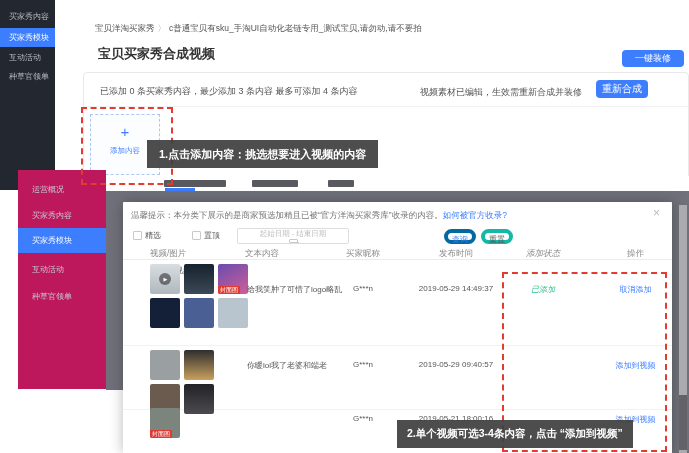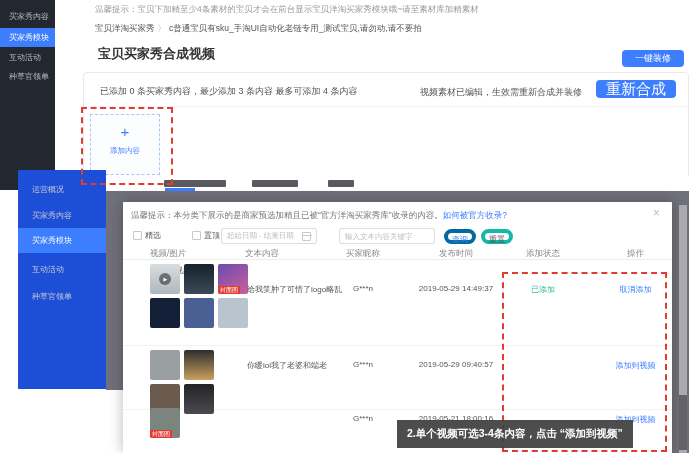--- a/index.html
+++ b/index.html
@@ -15,34 +15,34 @@
   .tip1{left:95px;top:4px;font-size:8.5px;color:#9a9a9a;z-index:11;white-space:nowrap;}
   .breadcrumb{left:95px;top:23px;font-size:8.5px;color:#555;z-index:11;white-space:nowrap;}
   .breadcrumb .sep{color:#999;margin:0 3px;}
   .page-title{left:98px;top:45px;font-size:13px;font-weight:600;color:#333;z-index:11;}
   .btn{border:0;border-radius:4px;background:#3d7eff;color:#fff;cursor:pointer;padding:0;}
   .btn-decorate{left:622px;top:50px;width:62px;height:17px;font-size:9px;z-index:11;}
   .panel{left:83px;top:72px;width:606px;height:138px;border:1px solid #e9e9e9;border-radius:4px;
          background:#fff;z-index:10;box-sizing:border-box;}
   .summary{left:100px;top:85px;font-size:9px;color:#555;z-index:11;white-space:nowrap;}
   .status-note{left:420px;top:86px;font-size:9px;color:#555;z-index:11;white-space:nowrap;}
-  .btn-recompose{left:596px;top:80px;width:80px;height:18px;font-size:15px;z-index:11;}
+  .btn-recompose{left:596px;top:80px;width:52px;height:18px;font-size:10px;z-index:11;}
   .panel-divider{left:84px;top:106px;width:604px;height:1px;background:#f2f2f2;z-index:11;}
   .add-tile{left:90px;top:114px;width:70px;height:61px;border:1px dashed #aac8f2;background:#fbfdff;
             z-index:11;display:flex;flex-direction:column;align-items:center;box-sizing:border-box;cursor:pointer;}
   .add-plus{font-size:15px;color:#3d7eff;margin-top:9px;line-height:15px;}
   .add-label{font-size:7.5px;color:#3d7eff;margin-top:7px;}
   .red-box{border:2px dashed #e23c30;z-index:50;pointer-events:none;}
   #red-box1{left:81px;top:107px;width:88px;height:74px;}
   .tooltip{background:rgba(64,64,64,0.93);color:#fff;font-weight:bold;display:flex;align-items:center;
            z-index:51;white-space:nowrap;}
   #tooltip1{left:147px;top:140px;height:28px;padding:0 12px;font-size:11px;}
 
   
-  #w2-sidebar{left:18px;top:170px;width:88px;height:219px;background:#1d4ed8;z-index:20;}
+  #w2-sidebar{left:18px;top:170px;width:88px;height:219px;background:#be185d;z-index:20;}
   .w2-item{position:absolute;left:0;width:88px;height:20px;line-height:20px;padding-left:14px;
            font-size:8px;color:#c6cad2;box-sizing:border-box;white-space:nowrap;overflow:hidden;}
   .w2-item.active{background:#3d7eff;color:#fff;height:25px;line-height:25px;}
   #w2-tabbar{left:106px;top:176px;width:583px;height:15px;background:#fff;z-index:20;}
   .tab-smudge{position:absolute;top:4px;height:7px;background:#585a60;border-radius:1px;}
   .tab-underline{left:165px;top:188px;width:30px;height:3px;background:#3d7eff;z-index:21;}
   .dim{background:#70707a;z-index:22;}
   #dim-top{left:106px;top:191px;width:583px;height:11px;}
   #dim-left{left:106px;top:202px;width:17px;height:188px;}
   #dim-right{left:672px;top:191px;width:17px;height:262px;}
@@ -54,21 +54,21 @@
          border-radius:3px 3px 0 0;box-shadow:0 0 14px rgba(0,0,0,.28);overflow:hidden;}
   #modal *{box-sizing:border-box;}
   .m-close{position:absolute;right:12px;top:5px;font-size:12px;color:#bbb;cursor:pointer;line-height:12px;}
   .m-tip{position:absolute;left:8px;top:8px;font-size:8.5px;color:#777;white-space:nowrap;}
   .m-tip .link{color:#3d7eff;cursor:pointer;}
   .cb{position:absolute;top:28px;display:flex;align-items:center;font-size:8px;color:#555;cursor:pointer;}
   .cb .box{width:9px;height:9px;border:1px solid #c9c9c9;border-radius:1px;background:#fff;margin-right:3px;}
   #cb1{left:10px;} #cb2{left:40px;margin-top:35px;} #cb3{left:69px;}
   .fake-input{position:absolute;top:26px;height:16px;border:1px solid #ddd;border-radius:2px;background:#fff;
               display:flex;align-items:center;font-size:7.5px;color:#bcbcbc;padding:0 5px;}
-  #date-input{left:98px;width:96px;justify-content:space-between;}
+  #date-input{left:114px;width:112px;justify-content:space-between;flex-direction:column;}
   .cal-icon{width:9px;height:9px;border:1px solid #c9c9c9;border-radius:1px;position:relative;}
   .cal-icon:before{content:"";position:absolute;left:0;top:2px;width:9px;height:1px;background:#c9c9c9;}
   #search-input{position:absolute;left:216px;top:26px;width:96px;height:16px;border:1px solid #ddd;
                 border-radius:2px;font-size:7.5px;padding:0 5px;color:#555;outline:none;}
   #search-input::placeholder{color:#bcbcbc;}
   .pill{position:absolute;top:27px;width:32px;height:15px;border-radius:8px;background:#fff;
         font-size:8px;line-height:13px;cursor:pointer;padding:0;}
   #btn-query{left:321px;border:4px solid #0369a1;color:#3d7eff;}
   #btn-reset{left:358px;border:4px solid #14b8a6;color:#555;text-align:center;}
   .th{position:absolute;top:46px;font-size:8.5px;color:#8a8a8a;white-space:nowrap;}
@@ -84,39 +84,38 @@
   .thumb{width:30px;height:30px;border-radius:2px;position:relative;overflow:hidden;}
   .play{position:absolute;left:9px;top:9px;width:12px;height:12px;border-radius:50%;
         background:rgba(0,0,0,.45);color:#fff;font-size:5px;display:flex;align-items:center;
         justify-content:center;padding-left:1px;}
   .badge{position:absolute;left:0;bottom:0;background:#e13a31;color:#fff;font-size:6px;
          line-height:8px;padding:0 2px;border-radius:0 1px 0 0;}
   .rowline{position:absolute;left:0;width:549px;height:12px;}
   #row1 .rowline{top:24px;} #row2 .rowline{top:14px;} #row3 .rowline{top:8px;}
   .cell{position:absolute;font-size:8px;color:#555;white-space:nowrap;}
   .c2{left:124px;} .c3{left:210px;width:60px;text-align:center;}
-  .c4{left:288px;width:90px;text-align:center;} .c5{left:380px;width:80px;text-align:center;}
+  .c4{left:288px;width:90px;text-align:center;} .c5{left:380px;width:80px;text-align:center;font-style:italic;}
   .c6{left:470px;width:85px;text-align:center;}
   .green{color:#2bbf87;} .link{color:#3d7eff;cursor:pointer;}
   #red-box2{left:502px;top:272px;width:161px;height:176px;}
   #tooltip2{left:397px;top:420px;height:28px;padding:0 10px;font-size:10.5px;}
 </style>
 </head>
 <body>
 
 <div id="app">
 
   <div id="w1-sidebar" class="abs">
     <div class="w1-item" style="top:7px">买家秀内容</div>
     <div class="w1-item active" style="top:28px">买家秀模块</div>
     <div class="w1-item" style="top:48px">互动活动</div>
     <div class="w1-item" style="top:67px">种草官领单</div>
   </div>
 
-  <div class="abs tip1">温馨提示：宝贝下加精至少4条素材的宝贝才会在前台显示宝贝洋淘买家秀模块哦~请至素材库加精素材</div>
 
   <div class="abs page-title">宝贝买家秀合成视频</div>
 
   <div class="abs breadcrumb">
     <span>宝贝洋淘买家秀</span><span class="sep">〉</span><span>c普通宝贝有sku_手淘UI自动化老链专用_测试宝贝,请勿动,请不要拍</span>
   </div>
 
   <button class="abs btn btn-decorate">一键装修</button>
 
   <div class="abs panel"></div>
@@ -169,21 +168,20 @@
     <div id="cb3" class="cb">
       <span class="box"></span>
       <span>置顶</span>
     </div>
 
     <div id="date-input" class="fake-input">
       <span>起始日期 - 结束日期</span>
       <span class="cal-icon"></span>
     </div>
 
-    <input id="search-input" type="text" placeholder="输入文本内容关键字" style="">
 
     <button id="btn-query" class="pill">查询</button>
     <button id="btn-reset" class="pill">重置</button>
 
     <span class="th" style="left:27px">视频/图片</span>
     <span class="th" style="left:122px">文本内容</span>
     <span class="th c3">买家昵称</span>
     <span class="th c4">发布时间</span>
     <span class="th c5">添加状态</span>
     <span class="th c6">操作</span>
@@ -235,16 +233,17 @@
       </div>
       <div class="rowline">
         <span class="cell c3">G***n</span>
         <span class="cell c4">2019-05-21 18:00:16</span>
         <span class="cell c6 link">添加到视频</span>
       </div>
     </div>
   </div>
 
   <div id="red-box1" class="abs red-box"></div>
+  <div id="tooltip1" class="abs tooltip">1.点击添加内容：挑选想要进入视频的内容</div>
   <div id="red-box2" class="abs red-box"></div>
   <div id="tooltip2" class="abs tooltip">2.单个视频可选3-4条内容，点击 “添加到视频”</div>
 
 </div>
 
 </body></html>

